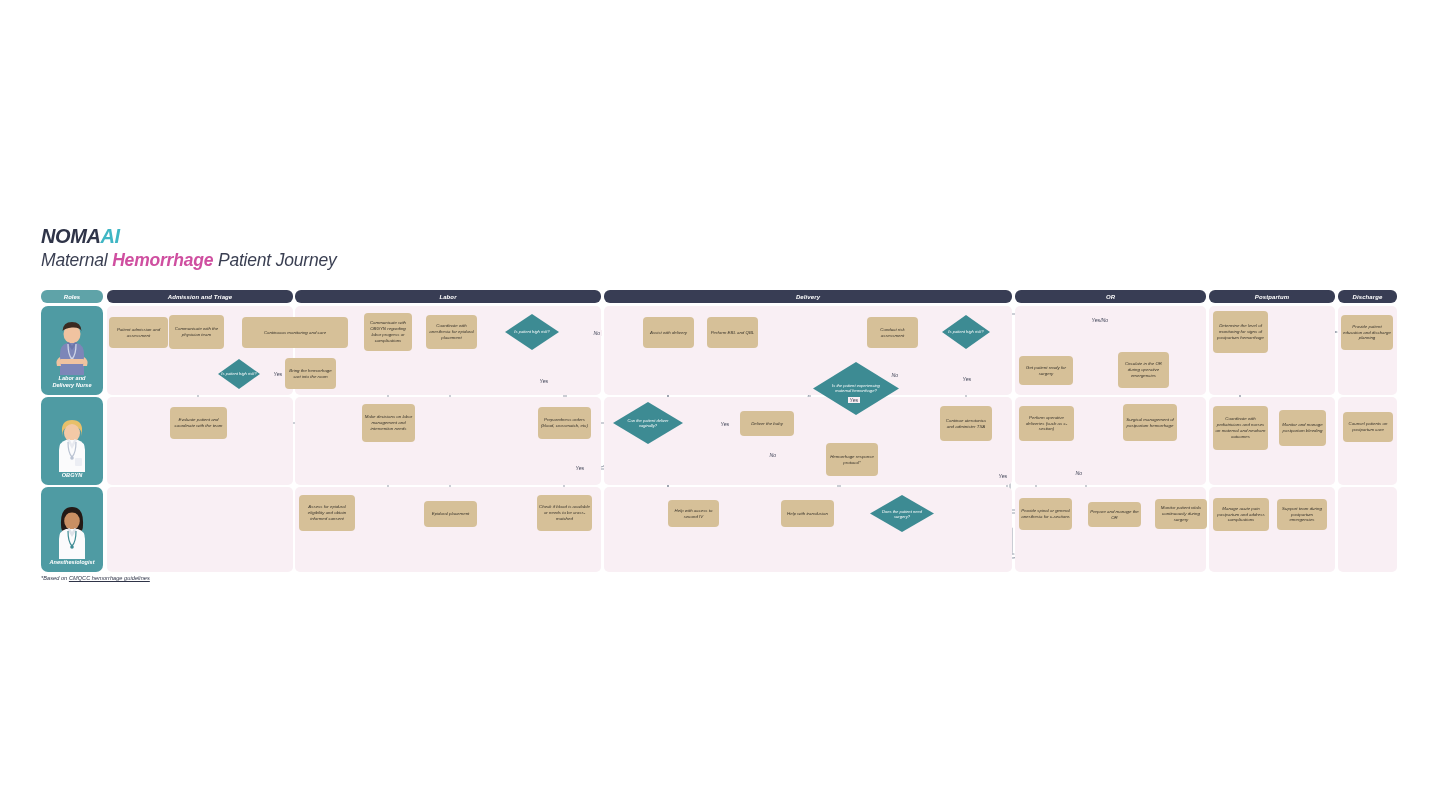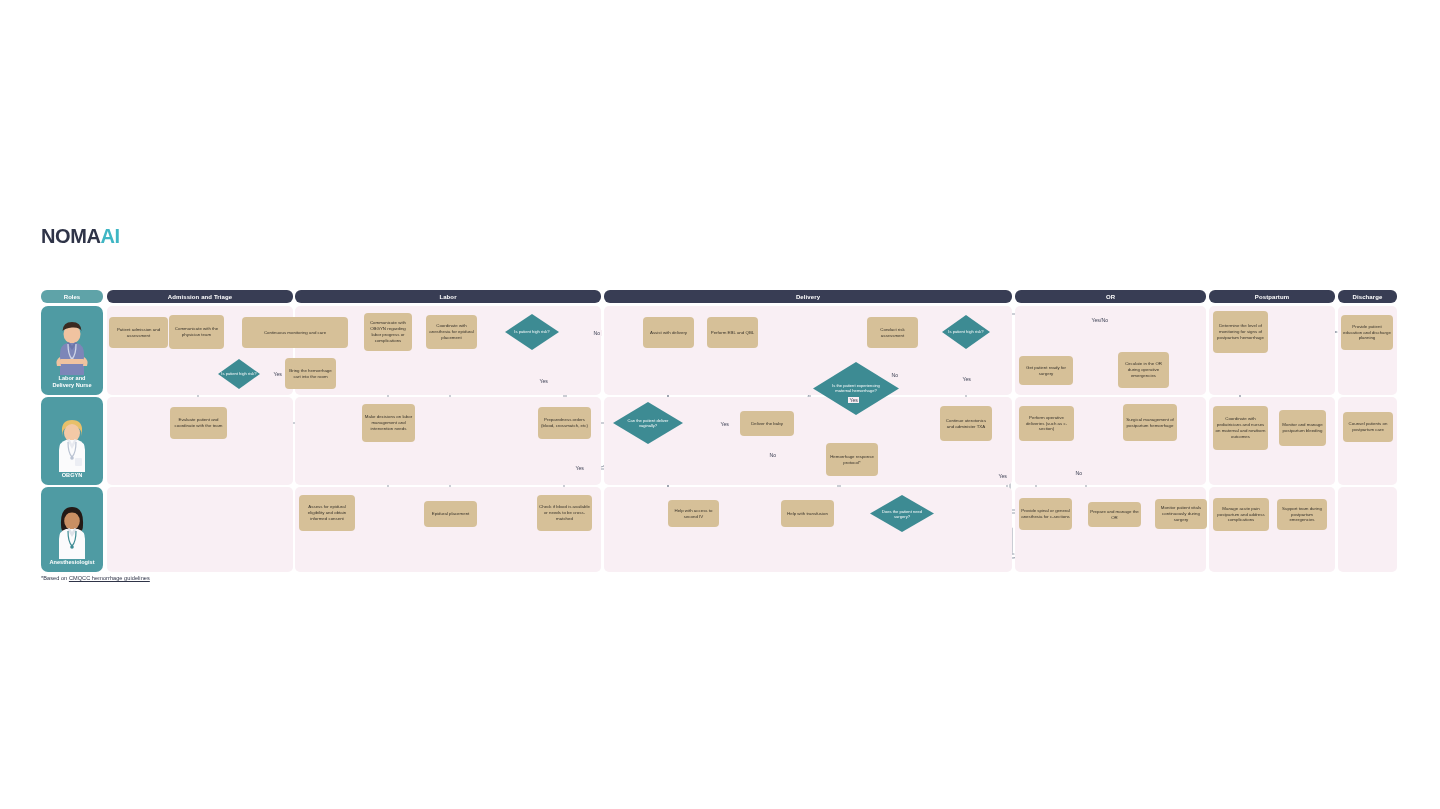--- a/index.html
+++ b/index.html
@@ -4,21 +4,21 @@
 <title>Maternal Hemorrhage Patient Journey</title>
 <style>
   * { box-sizing: border-box; }
   html, body {
     margin: 0; padding: 0;
     width: 1440px; height: 809px;
     background: #ffffff;
     font-family: "Liberation Sans", sans-serif;
     overflow: hidden;
   }
-  #root { position: relative; width: 1440px; height: 809px; }
+  #root { position: relative; width: 1440px; height: 809px; font-style: italic; }
 
   
   .brand {
     position: absolute; left: 41px; top: 226px;
     font-size: 20px; font-weight: bold; letter-spacing: -0.4px;
     line-height: 1;
   }
   .brand .noma { color: #2f3448; }
   .brand .ai   { color: #3fb6c4; }
   .subtitle {
@@ -93,20 +93,23 @@
   }
   .footnote a { color: #2f3448; text-decoration: underline; }
 </style>
 </head>
 <body>
 
 <div id="root">
 
   <div class="brand">
     <span class="noma">NOMA</span><span class="ai">AI</span>
+  </div>
+  <div class="subtitle">
+    <span>Maternal </span><span class="hl">Hemorrhage</span><span> Patient Journey</span>
   </div>
 
   <svg id="chart" viewBox="0 0 1440 809" xmlns="http://www.w3.org/2000/svg">
     <defs>
       <marker id="arw" markerWidth="5" markerHeight="5" refX="4.2" refY="2" orient="auto">
         <path d="M0,0 L4.4,2 L0,4 z" fill="#9aa0ad"></path>
       </marker>
     </defs>
     <g stroke="#9aa0ad" stroke-width="1.05" fill="none" stroke-linecap="round" stroke-linejoin="round" marker-end="url(#arw)">
 

